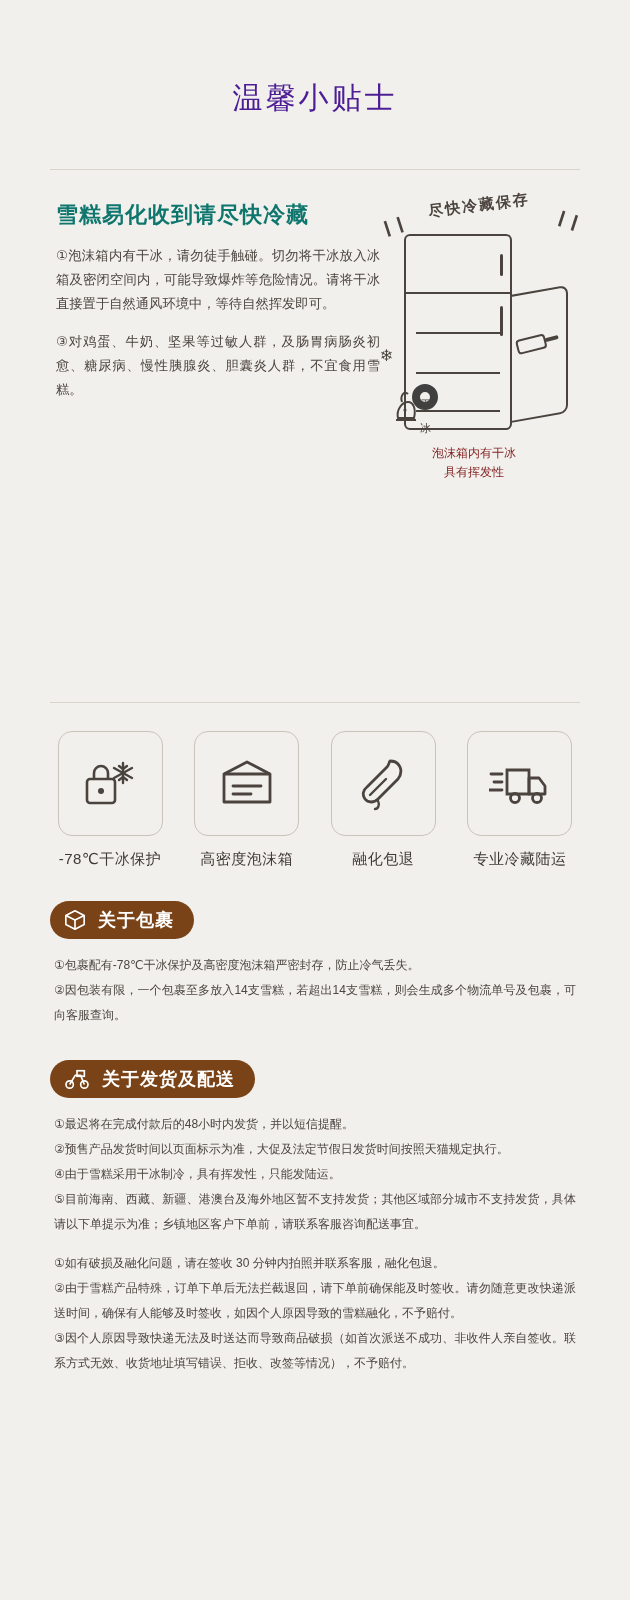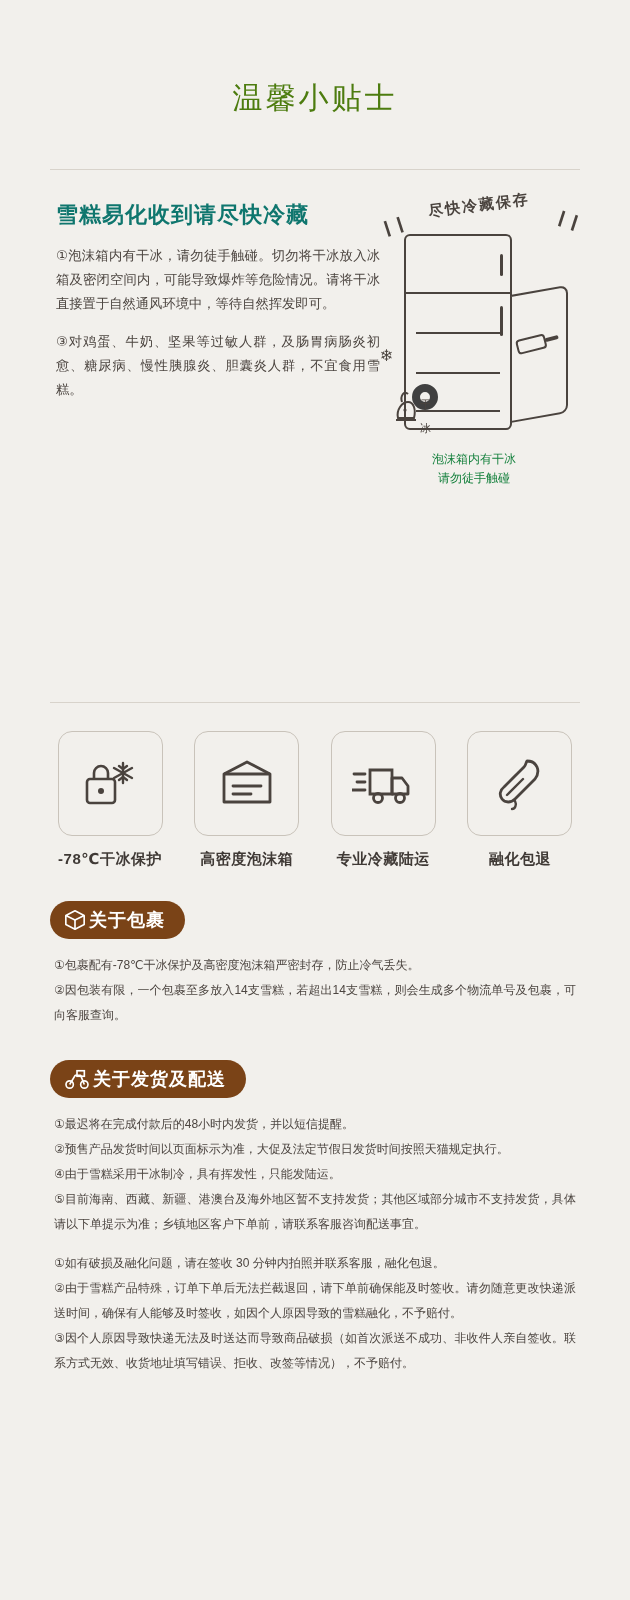--- a/index.html
+++ b/index.html
@@ -12,21 +12,21 @@
     color: #3c3531;
     overflow: hidden;
   }
   .page { width:630px; height:1600px; position:relative; }
 
   
   .page-title {
     text-align:center;
     font-size: 30px;
     letter-spacing: 3px;
-    color: #4d7c0f;
+    color: #4c1d95;
     padding-top: 58px;
     font-weight: normal;
   }
   .title-rule {
     width: 530px;
     height: 1px;
     background: #d8d3cb;
     margin: 50px auto 0 auto;
   }
 
@@ -134,40 +134,39 @@
     position:absolute; left: 18px; top: 188px;
     width: 48px; height: 44px;
   }
   .mascot .circ {
     position:absolute; left: 20px; top: 2px;
     width: 26px; height: 26px; border: 8px solid #404040; border-radius: 50%;
     font-size: 11px; text-align:center; line-height: 24px; color:#4a433e;
   }
   .caption {
     position:absolute;
-    left: 0; top: 256px;
+    left: 0; top: 250px;
     width: 200px;
     text-align:center;
     font-size: 12px;
     line-height: 19px;
-    color: #15803d;
+    color: #7f1d1d;
   }
 
   .mid-rule {
     width: 530px; height:1px; background:#d8d3cb;
     margin: 18px auto 0 auto;
   }
 
   
   .features {
     width: 530px;
     margin: 28px auto 0 auto;
     display: flex;
     justify-content: space-between;
-    font-weight: bold;
   }
   .feature { width: 120px; text-align:center; }
   .feature-box {
     width: 105px; height: 105px;
     margin: 0 auto;
     border: 1px solid #c9c3ba;
     border-radius: 14px;
     background: #f2f0ec;
     position: relative;
   }
@@ -177,21 +176,21 @@
     color: #3f3935;
     letter-spacing: 0.5px;
   }
   .icon-svg { position:absolute; left:50%; top:50%; transform: translate(-50%,-50%); }
 
   
   .block { width: 530px; margin: 0 auto; }
   .pill {
     display: inline-flex;
     align-items: center;
-    gap: 3px;
+    gap: 12px;
     background: #7a4317;
     color: #fff;
     border-radius: 20px;
     padding: 7px 20px 7px 14px;
     font-size: 18px;
     font-weight: bold;
     letter-spacing: 1px;
     margin-top: 32px;
   }
   .pill .pill-icon { display:inline-flex; }
@@ -242,21 +241,21 @@
         <svg width="48" height="44" viewBox="0 0 48 44">
           <path d="M6 36 C4 28, 10 20, 16 20 C22 20, 24 28, 22 36 Z" fill="none" stroke="#4a433e" stroke-width="2"></path>
           <path d="M10 20 C8 14, 12 8, 16 12" fill="none" stroke="#4a433e" stroke-width="2"></path>
           <circle cx="13" cy="28" r="1.6" fill="#4a433e"></circle>
           <path d="M4 38 L24 38" stroke="#4a433e" stroke-width="2"></path>
         </svg>
         <div class="circ">干冰</div>
       </div>
       <div class="caption">
         <div>泡沫箱内有干冰</div>
-        <div>请勿徒手触碰</div>
+        <div>具有挥发性</div>
       </div>
     </div>
   </div>
 
   <div class="mid-rule" style="margin-top:300px"></div>
 
   <div class="features">
 
     <div class="feature">
       <div class="feature-box">
@@ -285,45 +284,45 @@
           <line x1="6" y1="18" x2="52" y2="18" stroke="#4a433e" stroke-width="2.8"></line>
           <line x1="15" y1="30" x2="43" y2="30" stroke="#4a433e" stroke-width="2.8" stroke-linecap="round"></line>
           <line x1="15" y1="38" x2="33" y2="38" stroke="#4a433e" stroke-width="2.8" stroke-linecap="round"></line>
         </svg>
       </div>
       <div class="feature-label">高密度泡沫箱</div>
     </div>
 
     <div class="feature">
       <div class="feature-box">
+        <svg class="icon-svg" width="54" height="58" viewBox="0 0 54 58">
+          <path d="M34 6 C44 6, 48 16, 42 24 L22 44 C18 48, 12 48, 9 44 C6 40, 7 35, 11 32 L31 12 C33 10, 33 7, 34 6 Z" fill="none" stroke="#4a433e" stroke-width="2.8" stroke-linejoin="round"></path>
+          <line x1="14" y1="40" x2="30" y2="24" stroke="#4a433e" stroke-width="2.4" stroke-linecap="round"></line>
+          <path d="M22 46 C24 50, 22 54, 19 54" fill="none" stroke="#4a433e" stroke-width="2.4" stroke-linecap="round"></path>
+        </svg>
+      </div>
+      <div class="feature-label">融化包退</div>
+    </div>
+
+    <div class="feature">
+      <div class="feature-box">
         <svg class="icon-svg" width="62" height="48" viewBox="0 0 62 48">
           <path d="M18 10 H40 V34 H18 Z" fill="none" stroke="#4a433e" stroke-width="2.8"></path>
           <path d="M40 18 H50 L56 26 V34 H40 Z" fill="none" stroke="#4a433e" stroke-width="2.8" stroke-linejoin="round"></path>
           <circle cx="26" cy="38" r="4.5" fill="none" stroke="#4a433e" stroke-width="2.8"></circle>
           <circle cx="48" cy="38" r="4.5" fill="none" stroke="#4a433e" stroke-width="2.8"></circle>
           <g stroke="#4a433e" stroke-width="2.8" stroke-linecap="round">
             <line x1="2" y1="14" x2="13" y2="14"></line>
             <line x1="5" y1="22" x2="13" y2="22"></line>
             <line x1="0" y1="30" x2="13" y2="30"></line>
           </g>
         </svg>
       </div>
       <div class="feature-label">专业冷藏陆运</div>
     </div>
-
-    <div class="feature">
-      <div class="feature-box">
-        <svg class="icon-svg" width="54" height="58" viewBox="0 0 54 58">
-          <path d="M34 6 C44 6, 48 16, 42 24 L22 44 C18 48, 12 48, 9 44 C6 40, 7 35, 11 32 L31 12 C33 10, 33 7, 34 6 Z" fill="none" stroke="#4a433e" stroke-width="2.8" stroke-linejoin="round"></path>
-          <line x1="14" y1="40" x2="30" y2="24" stroke="#4a433e" stroke-width="2.4" stroke-linecap="round"></line>
-          <path d="M22 46 C24 50, 22 54, 19 54" fill="none" stroke="#4a433e" stroke-width="2.4" stroke-linecap="round"></path>
-        </svg>
-      </div>
-      <div class="feature-label">融化包退</div>
-    </div>
   </div>
 
   <div class="block">
     <div class="pill">
       <span class="pill-icon">
         <svg width="22" height="22" viewBox="0 0 24 24">
           <path d="M12 2 L22 7 L12 12 L2 7 Z" fill="none" stroke="#fff" stroke-width="1.8" stroke-linejoin="round"></path>
           <path d="M2 7 V17 L12 22 L22 17 V7" fill="none" stroke="#fff" stroke-width="1.8" stroke-linejoin="round"></path>
           <line x1="12" y1="12" x2="12" y2="22" stroke="#fff" stroke-width="1.8"></line>
         </svg>

